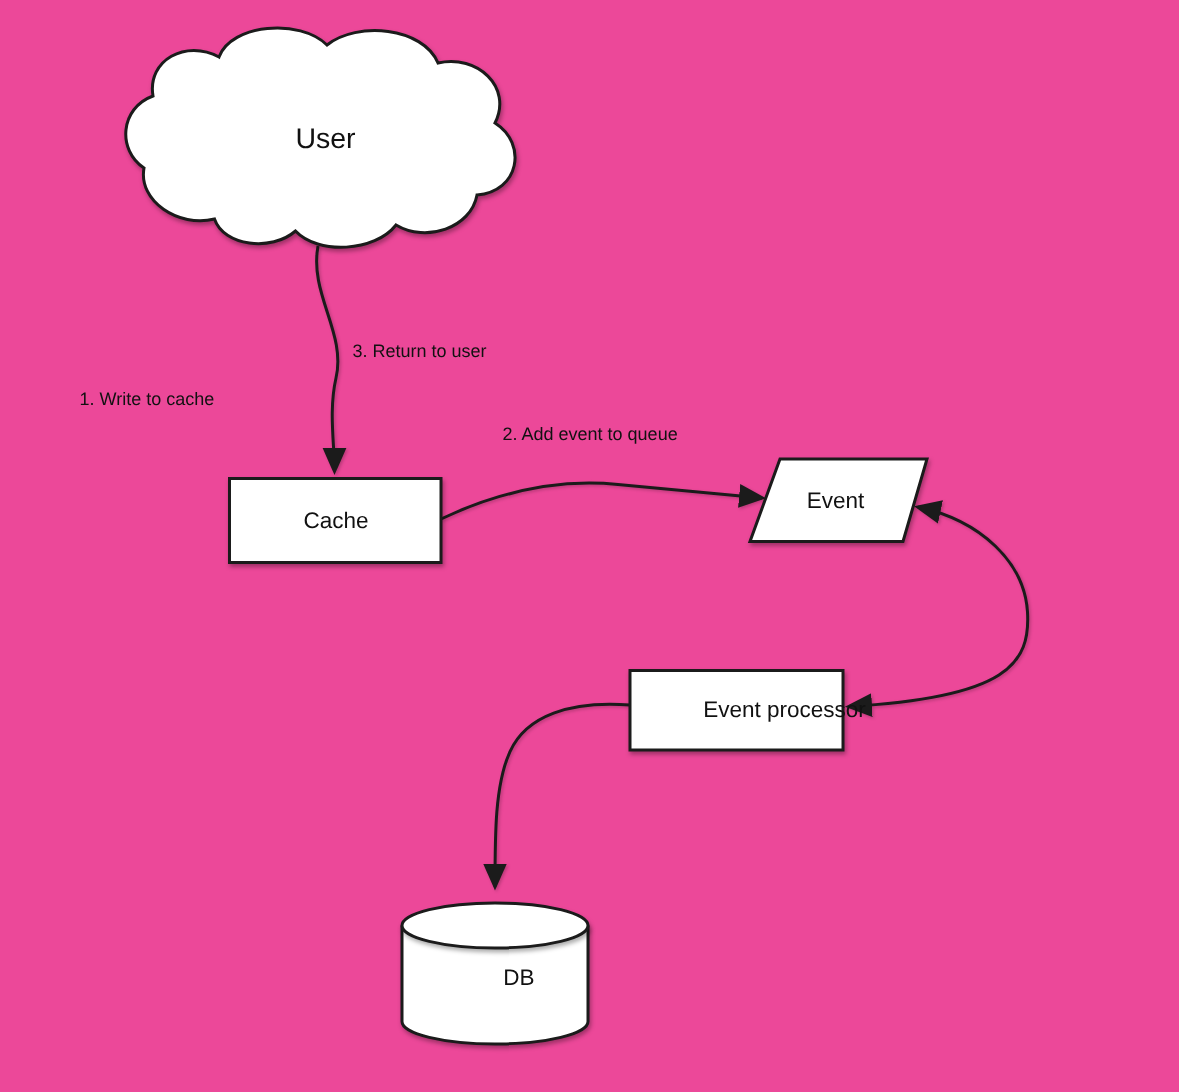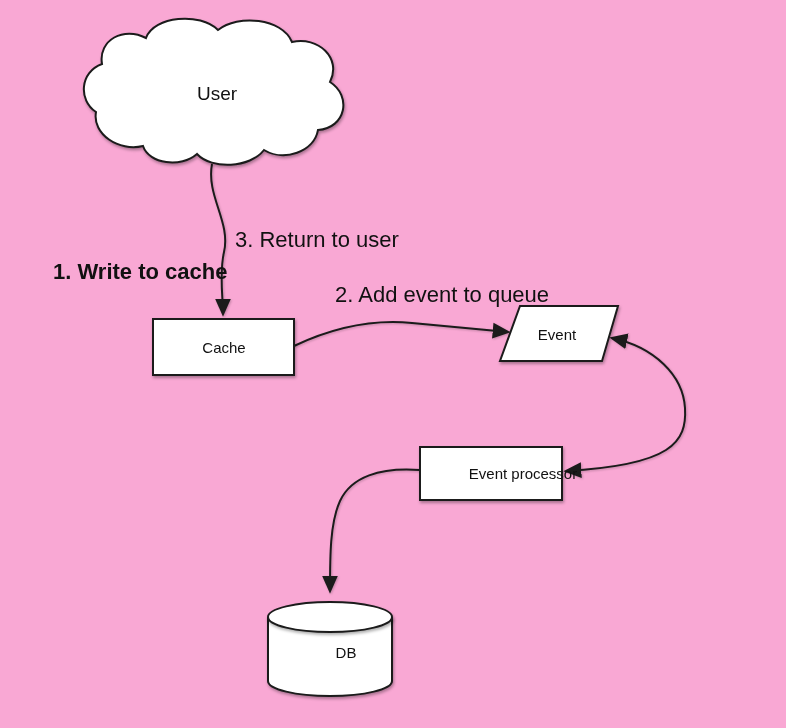--- a/index.html
+++ b/index.html
@@ -4,21 +4,21 @@
 <style>
   html, body {
     margin: 0;
     padding: 0;
     background: #ffffff;
   }
   .canvas {
     position: relative;
     width: 786px;
     height: 728px;
-    background: #f9a8d4;
+    background: #ec4899;
     font-family: "Liberation Sans", "DejaVu Sans", sans-serif;
     overflow: hidden;
   }
   .canvas svg {
     position: absolute;
     left: 0;
     top: 0;
   }
   .shape {
     fill: #ffffff;
@@ -40,21 +40,21 @@
   }
   .node-label {
     transform: translate(-50%, -50%);
     font-size: 15px;
     text-align: center;
   }
   .user-label {
     font-size: 19px;
   }
   .annotation {
-    font-size: 22px;
+    font-size: 12px;
   }
 </style>
 </head>
 <body>
 
 <div class="canvas">
 
   <svg width="786" height="728" viewBox="0 0 786 728">
     <defs>
       <marker id="ah" viewBox="0 0 10 10" refX="8.5" refY="5" markerWidth="9" markerHeight="9" orient="auto-start-reverse" markerUnits="strokeWidth">
@@ -94,20 +94,20 @@
   <div class="label node-label user-label" style="left:217px; top:94px;">User</div>
 
   <div class="label node-label" style="left:224px; top:348px;">Cache</div>
 
   <div class="label node-label" style="left:557px; top:335px;">Event</div>
 
   <div class="label node-label" style="left:491px; top:474px;margin-left:32px;">Event processor</div>
 
   <div class="label node-label" style="left:330px; top:653px;margin-left:16px;">DB</div>
 
-  <div class="label annotation" style="left:53px; top:260px;font-weight:bold;">1. Write to cache</div>
+  <div class="label annotation" style="left:53px; top:260px;">1. Write to cache</div>
 
   <div class="label annotation" style="left:305px; top:283px;margin-left:30px;">2. Add event to queue</div>
 
   <div class="label annotation" style="left:235px; top:228px;">3. Return to user</div>
 
 
 </div>
 
 </body></html>

